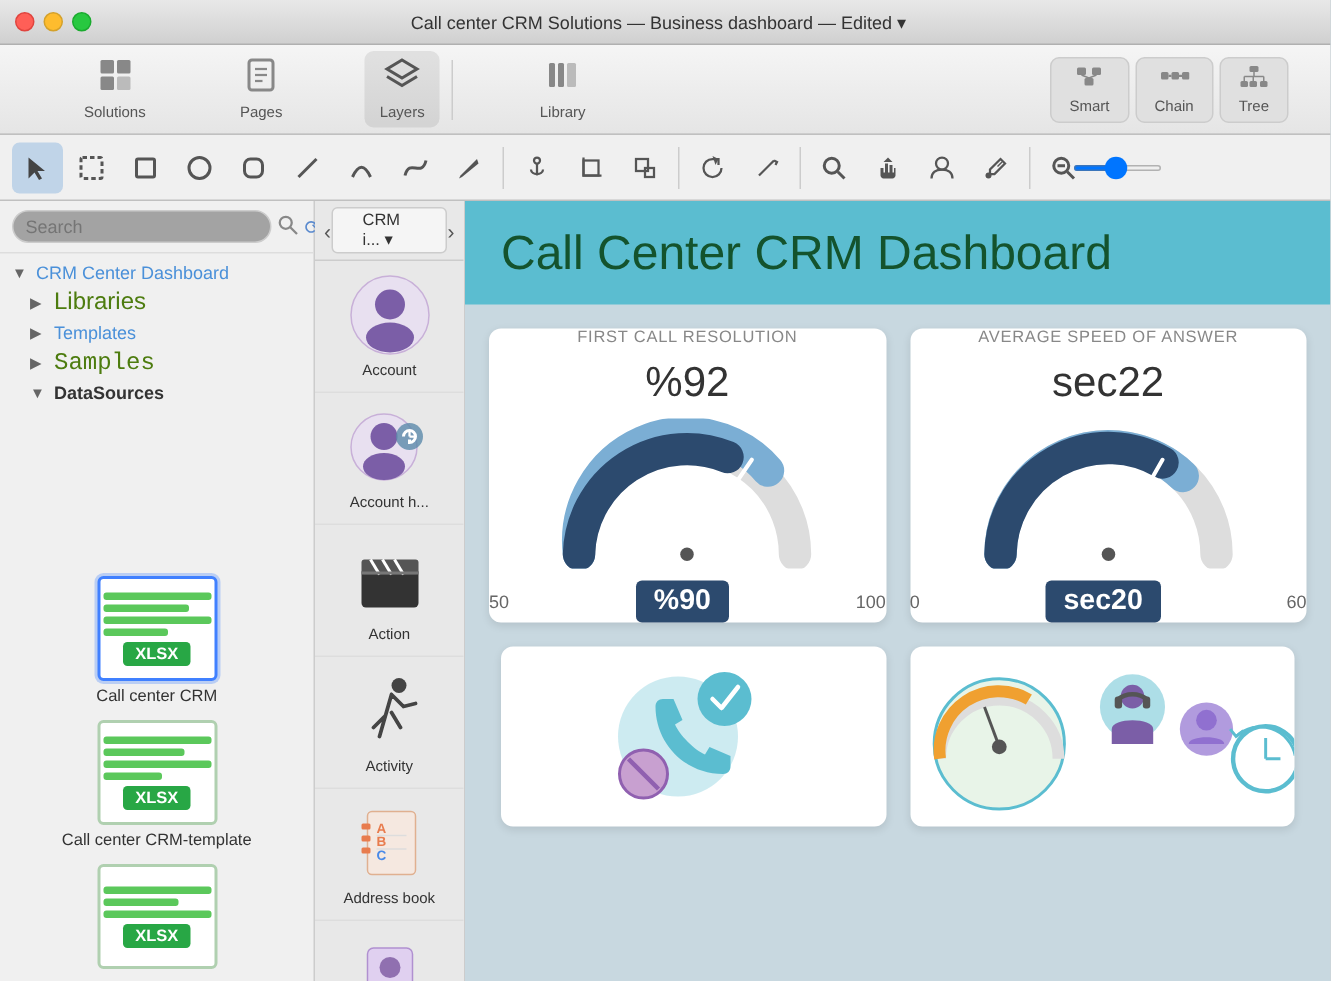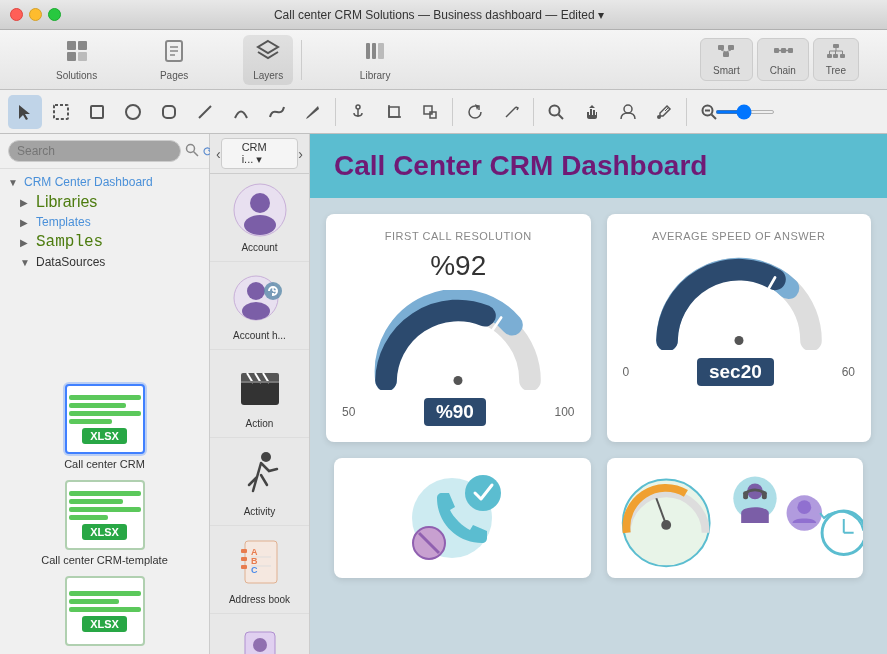--- a/index.html
+++ b/index.html
@@ -209,38 +209,37 @@
     
     .canvas-area {
       flex: 1;
       background: #c8d8e0;
       overflow: hidden;
       position: relative;
     }
     .canvas-header {
       background: #5bbdd0;
       padding: 16px 24px;
-      font-size: 28px;
-      font-weight: 700;
-      color: #701a75;
+      font-size: 32px;
+      font-weight: 400;
+      color: #14532d;
     }
     .canvas-content {
       padding: 16px;
       display: flex;
       flex-direction: column;
       gap: 16px;
     }
     .gauge-row {
       display: flex;
       gap: 16px;
     }
     .gauge-card {
       background: white;
       border-radius: 8px;
-      padding: 16px;
       flex: 1;
       box-shadow: 0 2px 6px rgba(0,0,0,0.1);
       display: flex;
       flex-direction: column;
       align-items: center;
     }
     .gauge-title {
       font-size: 11px;
       color: #888;
       letter-spacing: 0.5px;
@@ -537,21 +536,21 @@
       <div class="tree-item indent1">
         <span class="arrow">▶</span>
         <span style="color:#4a90d9; font-size:12px;">Templates</span>
       </div>
       <div class="tree-item indent1">
         <span class="arrow">▶</span>
         <span style="color:#4d7c0f; font-size:16px;font-family:Liberation Mono, monospace;">Samples</span>
       </div>
       <div class="tree-item indent1">
         <span class="arrow">▼</span>
-        <span style="color:#333; font-size:12px; font-weight:400;">DataSources</span>
+        <span style="color:#333; font-size:12px; font-weight:700;">DataSources</span>
       </div>
     </div>
 
     <div class="files-area">
 
       <div class="file-card">
         <div class="file-icon selected">
           <div style="display:flex; flex-direction:column; align-items:center; width:100%; padding:6px;">
             <div style="display:flex; flex-direction:column; gap:3px; width:72px; margin-bottom:4px;">
               <div style="height:5px; background:#5bc85b; border-radius:2px;"></div>
@@ -705,20 +704,21 @@
           </svg>
           <div class="gauge-footer">
             <span class="gauge-label">50</span>
             <div class="gauge-current">%90</div>
             <span class="gauge-label">100</span>
           </div>
         </div>
 
         <div class="gauge-card">
           <div class="gauge-title">AVERAGE SPEED OF ANSWER</div>
+          <div class="gauge-value-large">sec22</div>
           <svg class="gauge-svg" viewBox="0 0 200 110">
 
             <path d="M20,100 A80,80 0 0,1 180,100" fill="none" stroke="#ddd" stroke-width="24" stroke-linecap="round"></path>
 
             <path d="M20,100 A80,80 0 0,1 155,42" fill="none" stroke="#7baed4" stroke-width="24" stroke-linecap="round"></path>
 
             <path d="M20,100 A80,80 0 0,1 140,32" fill="none" stroke="#2c4a6e" stroke-width="24" stroke-linecap="round"></path>
 
             <line x1="100" y1="100" x2="140" y2="30" stroke="white" stroke-width="3" stroke-linecap="round"></line>
             <circle cx="100" cy="100" r="5" fill="#555"></circle>

